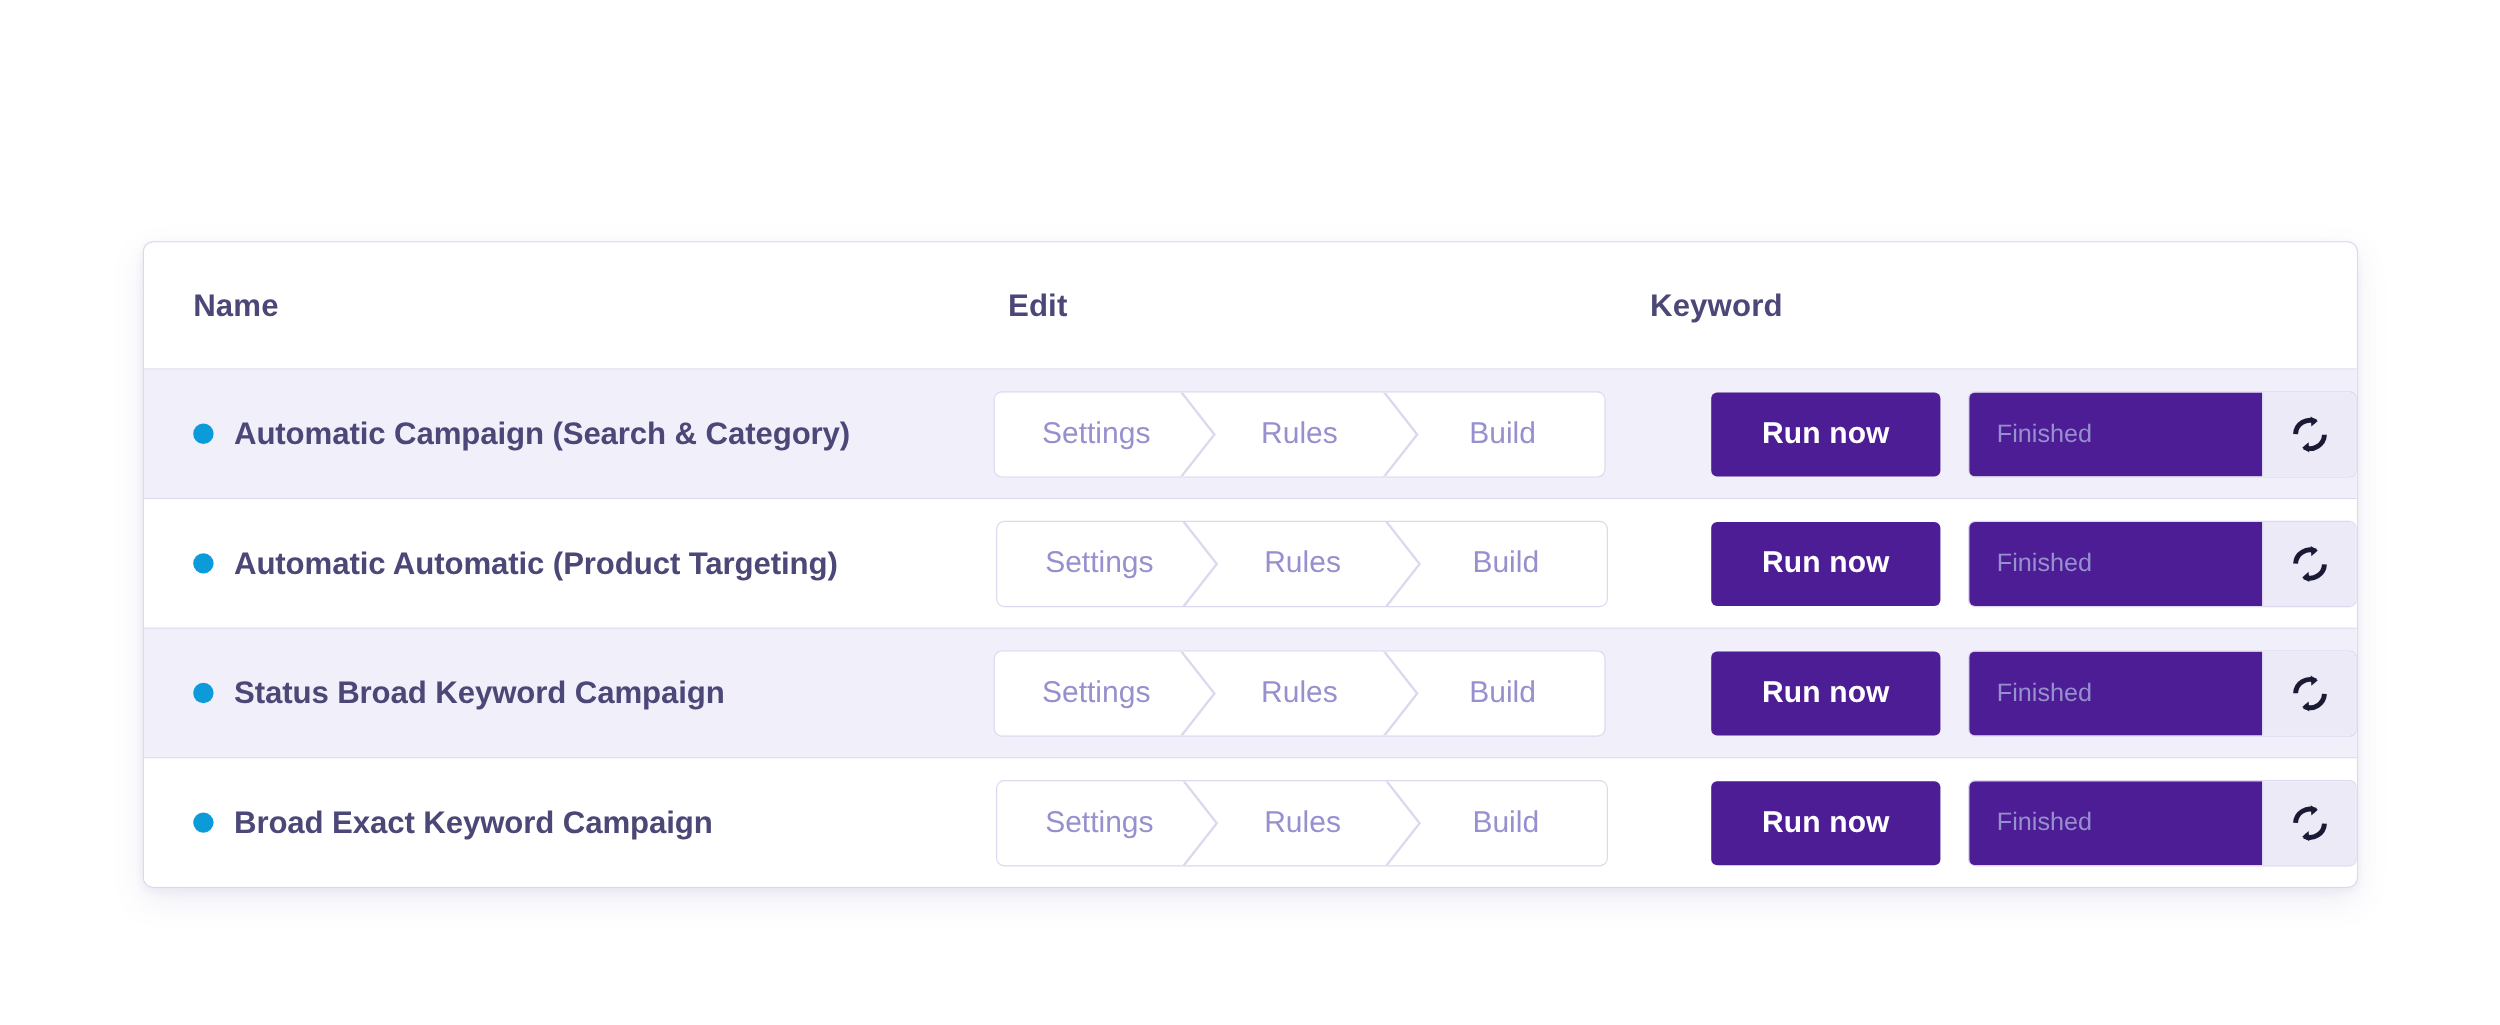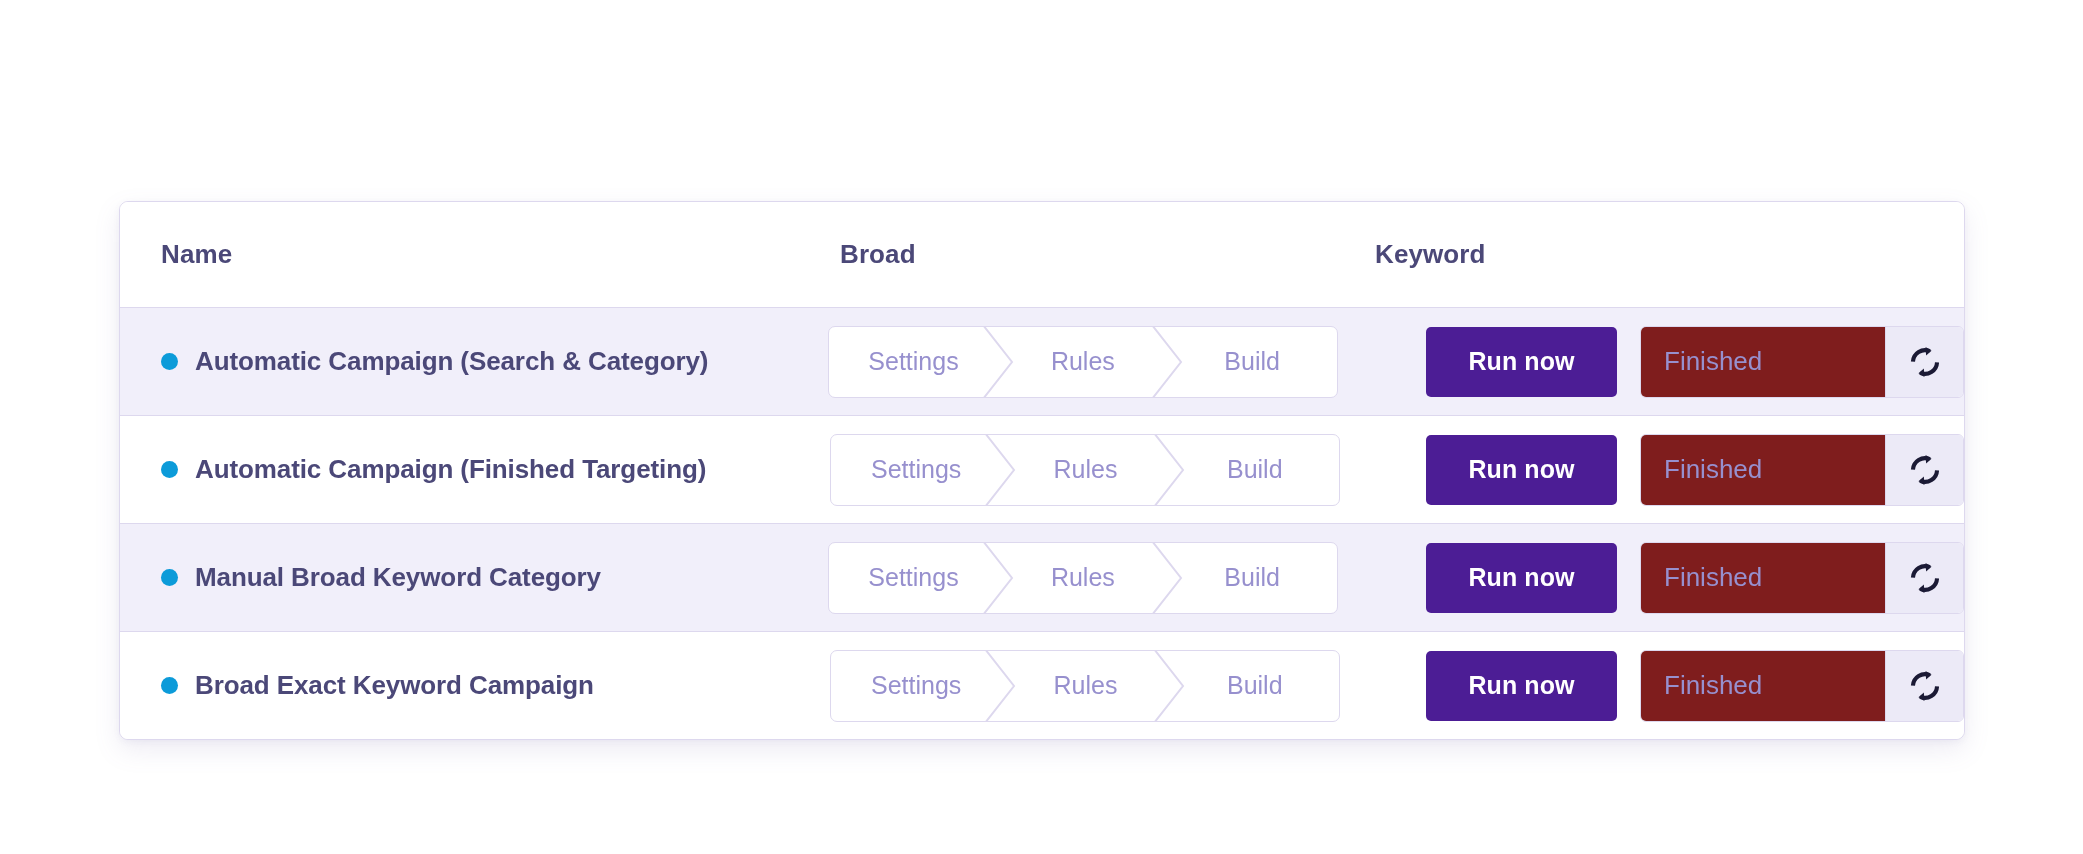--- a/index.html
+++ b/index.html
@@ -160,23 +160,23 @@
     border: 1px solid #ddd8ee;
     border-radius: 6px;
     overflow: hidden;
     background: #ffffff;
   }
   .status-field {
     flex: 1;
     display: flex;
     align-items: center;
     padding-left: 23px;
-    font-size: 26px;
+    font-size: 21px;
     color: #9790ce;
-    background: #7f1d1d;
+    background: #4c1d95;
     cursor: text;
   }
   .refresh-btn {
     width: 78px;
     background: #eceaf7;
     border: none;
     border-left: 1px solid #ddd8ee;
     display: flex;
     align-items: center;
     justify-content: center;
@@ -187,21 +187,21 @@
 </style>
 </head>
 <body>
 
 <div class="page">
 
   <div class="card">
 
     <div class="thead">
       <div class="th col-name">Name</div>
-      <div class="th col-edit">Broad</div>
+      <div class="th col-edit">Edit</div>
       <div class="th col-status">Keyword</div>
     </div>
 
     <div id="rows-container">
         <div class="trow alt">
 
     <div class="cell-name">
       <span class="status-dot"></span>
       <span class="name-text">Automatic Campaign (Search &amp; Category)</span>
     </div>
@@ -239,21 +239,21 @@
           </span>
         </button>
       </div>
     </div>
 
   </div>
         <div class="trow">
 
     <div class="cell-name">
       <span class="status-dot"></span>
-      <span class="name-text">Automatic Campaign (Finished Targeting)</span>
+      <span class="name-text">Automatic Automatic (Product Targeting)</span>
     </div>
 
     <div class="cell-edit">
       <div class="stepper">
         <div class="step">Settings</div>
         <div class="step-sep" style="left:152px;">
           <svg viewBox="0 0 34 70" preserveAspectRatio="none">
             <path d="M 2 -2 L 31 35 L 2 72" fill="none" stroke="#ddd8ee" stroke-width="2"></path>
           </svg>
         </div>
@@ -282,21 +282,21 @@
           </span>
         </button>
       </div>
     </div>
 
   </div>
         <div class="trow alt">
 
     <div class="cell-name">
       <span class="status-dot"></span>
-      <span class="name-text">Manual Broad Keyword Category</span>
+      <span class="name-text">Status Broad Keyword Campaign</span>
     </div>
 
     <div class="cell-edit">
       <div class="stepper">
         <div class="step">Settings</div>
         <div class="step-sep" style="left:152px;">
           <svg viewBox="0 0 34 70" preserveAspectRatio="none">
             <path d="M 2 -2 L 31 35 L 2 72" fill="none" stroke="#ddd8ee" stroke-width="2"></path>
           </svg>
         </div>

